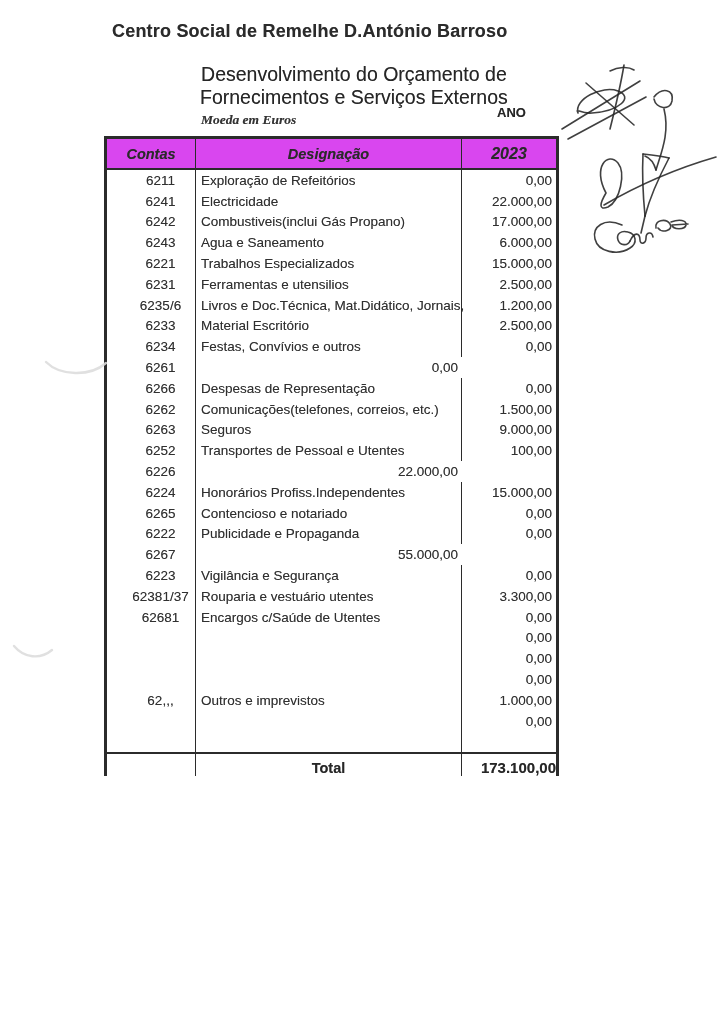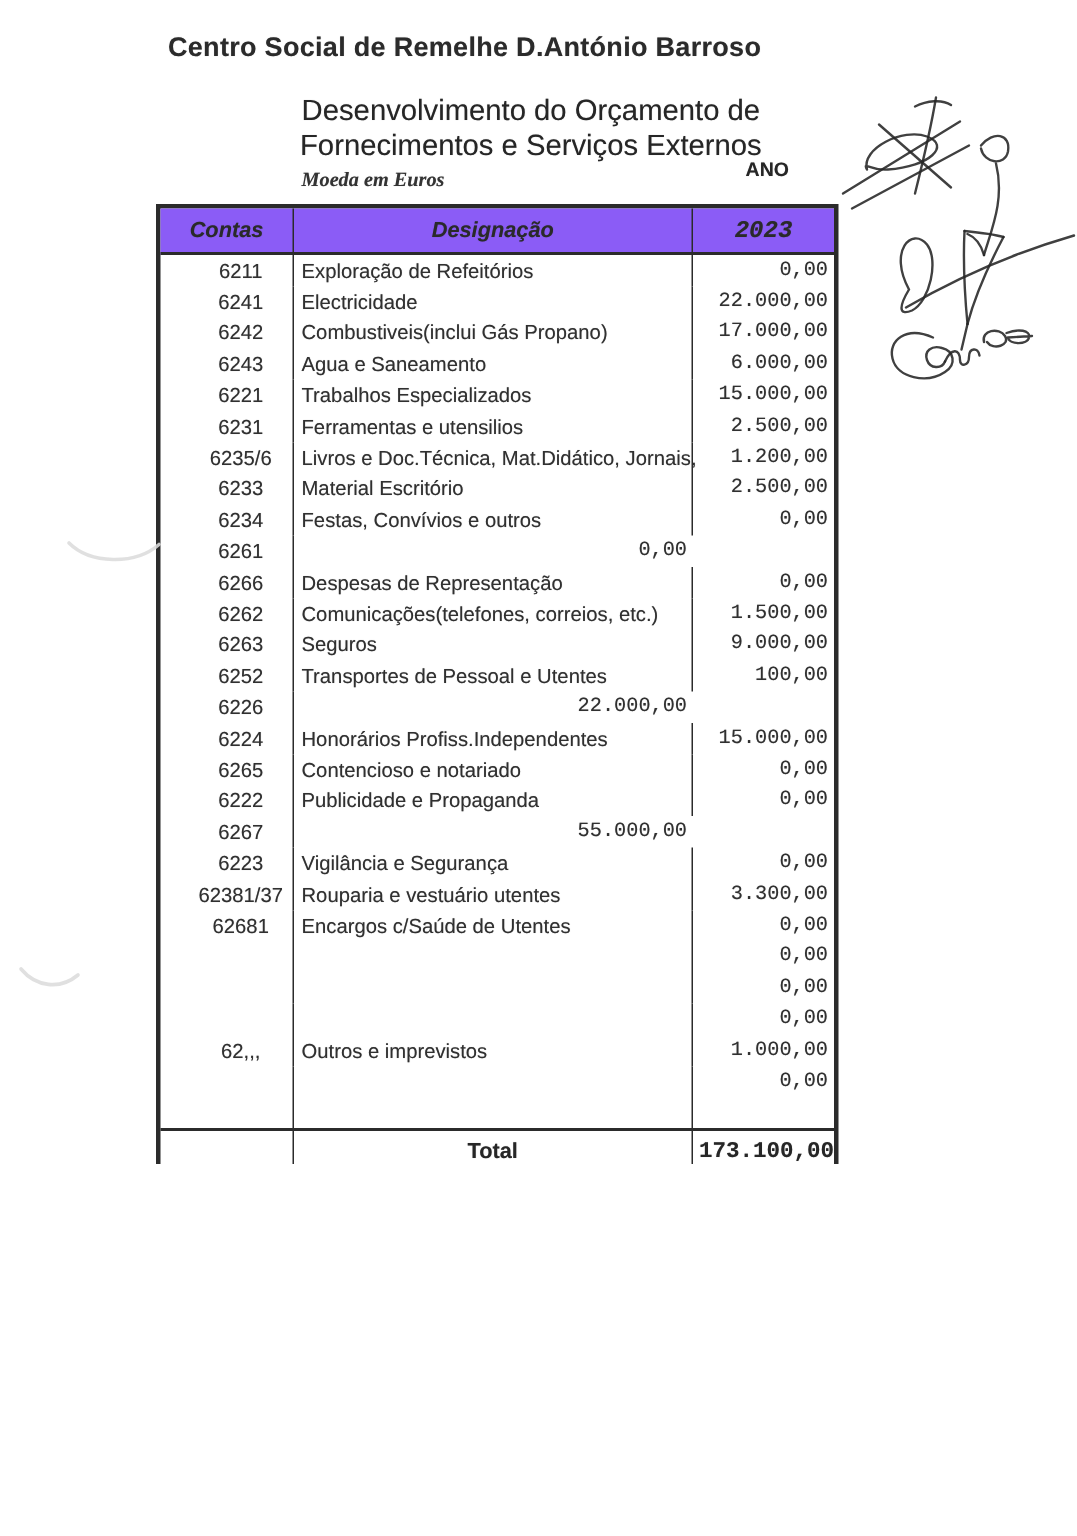--- a/index.html
+++ b/index.html
@@ -30,30 +30,30 @@
     text-align:center;font-size:13px;font-weight:bold;color:#262626;
   }
   
   .btable{
     position:absolute;left:104px;top:136px;width:455px;
     border:3px solid #2b2b2b;background:#fff;box-sizing:border-box;
   }
   .grid{display:grid;grid-template-columns:89px 266px 1fr;}
   .thead{
     height:29px;border-bottom:2px solid #2b2b2b;
-    background:#8b5cf6;
+    background:#d946ef;
     font-weight:bold;font-style:italic;align-items:center;
   }
   .th{text-align:center;font-size:14.5px;color:#2a2a2a;}
   .th.c3{font-size:16px;}
   .trow{height:20.8px;align-items:center;}
   .td{overflow:visible;white-space:nowrap;font-size:13.5px;color:#303030;}
   .c1{border-right:1.5px solid #2b2b2b;height:100%;display:flex;align-items:center;justify-content:center;box-sizing:border-box;padding-left:19px;}
   .c2{border-right:1.5px solid #2b2b2b;height:100%;display:flex;align-items:center;box-sizing:border-box;padding-left:5px;}
-  .c3{height:100%;display:flex;align-items:center;justify-content:flex-end;box-sizing:border-box;padding-right:4px;font-family:Liberation Mono, monospace;}
+  .c3{height:100%;display:flex;align-items:center;justify-content:flex-end;box-sizing:border-box;padding-right:4px;}
   .thead .c1,.thead .c2,.thead .c3{justify-content:center;padding:0;}
   .total-row{
     height:27px;border-top:2px solid #2b2b2b;align-items:center;
   }
   .total-row .c2{justify-content:center;padding-left:0;font-weight:bold;font-size:14.5px;color:#262626;}
   .total-row .c3{font-weight:bold;font-size:15px;padding-right:0;color:#262626;}
   
   .footer-label{
     position:absolute;left:201px;top:811px;
     font-size:11.5px;font-weight:bold;letter-spacing:.3px;color:#2b2b2b;

